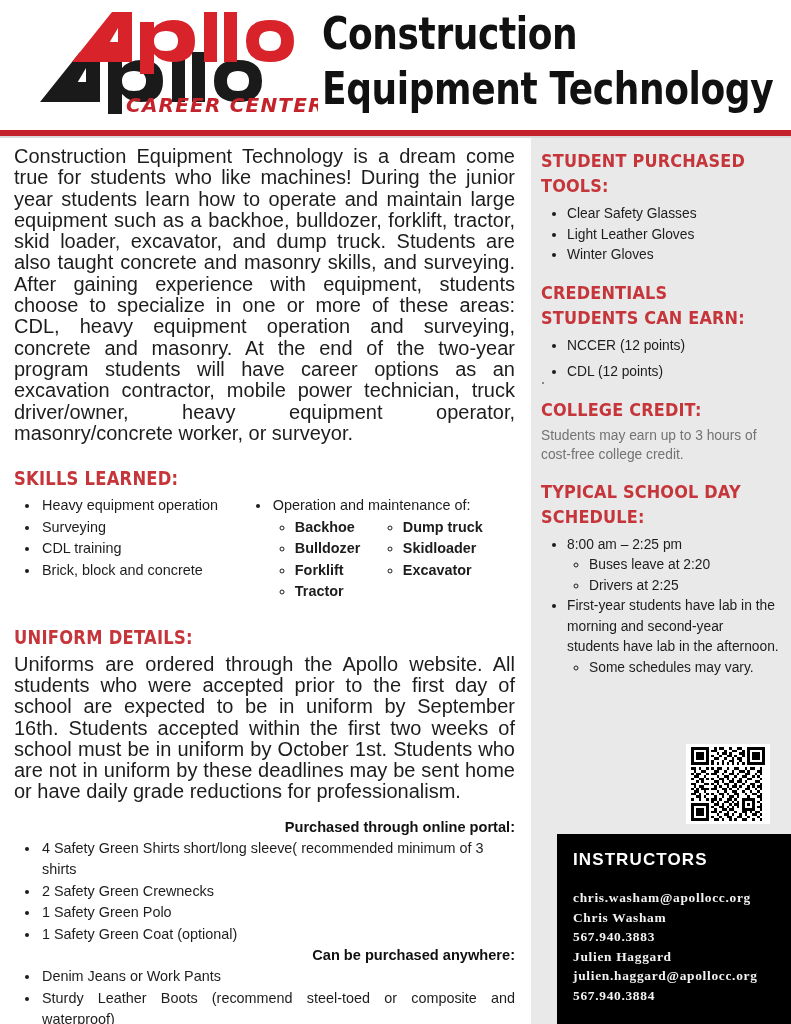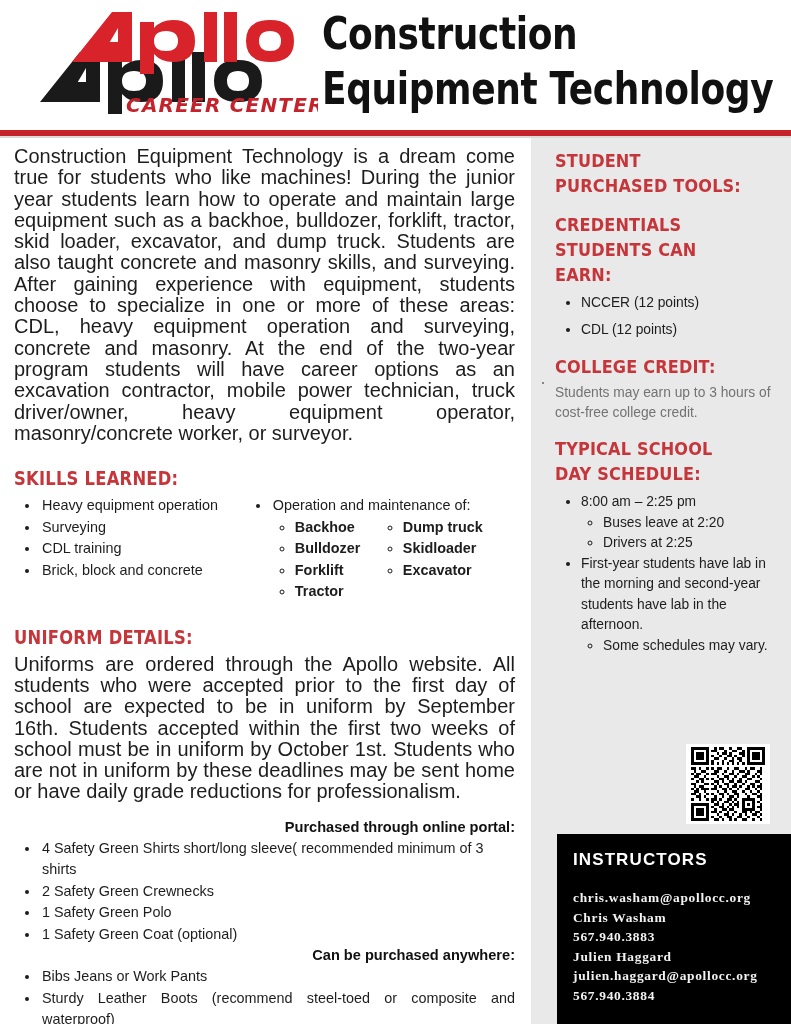--- a/index.html
+++ b/index.html
@@ -88,21 +88,21 @@
   .right-col {
     position: absolute;
     left: 531px;
     top: 138px;
     width: 260px;
     height: 886px;
     background: #e9e9e9;
     box-sizing: border-box;
   }
   .right-inner {
-    padding: 10px 12px 0 24px;
+    padding: 10px 12px 0 10px;
   }
 
   
   .body-para {
     font-family: "Liberation Sans", sans-serif;
     font-size: 20px;
     line-height: 21.3px;
     text-align: justify;
     color: #1d1d1d;
     margin: 0;
@@ -355,32 +355,37 @@
     <div class="subhead">Purchased through online portal:</div>
     <ul class="bul">
       <li>4 Safety Green Shirts short/long sleeve( recommended minimum of 3 shirts</li>
       <li>2 Safety Green Crewnecks</li>
       <li>1 Safety Green Polo</li>
       <li>1 Safety Green Coat (optional)</li>
     </ul>
 
     <div class="subhead flush">Can be purchased anywhere:</div>
     <ul class="bul">
-      <li style="text-align:justify">Bibs Jeans or Work Pants</li>
+      <li style="text-align:justify">Denim Jeans or Work Pants</li>
       <li style="text-align:justify">Sturdy Leather Boots (recommend steel-toed or composite and waterproof)</li>
       <li>Coveralls, Bibs (denim or insulated)</li>
       <li>Heavy Winter Coat</li>
       <li>Winter Hat</li>
     </ul>
   </div>
 
   <div class="right-col">
     <div class="right-inner">
 
       <div class="r-head wrap">STUDENT PURCHASED TOOLS:</div>
+      <ul class="r-bul">
+        <li>Clear Safety Glasses</li>
+        <li>Light Leather Gloves</li>
+        <li>Winter Gloves</li>
+      </ul>
 
       <div style="height:14px"></div>
 
       <div class="r-head wrap">CREDENTIALS STUDENTS CAN EARN:</div>
       <ul class="r-bul">
         <li>NCCER (12 points)</li>
         <li style="height:6px;list-style:none"></li>
         <li>CDL (12 points)</li>
       </ul>
 

